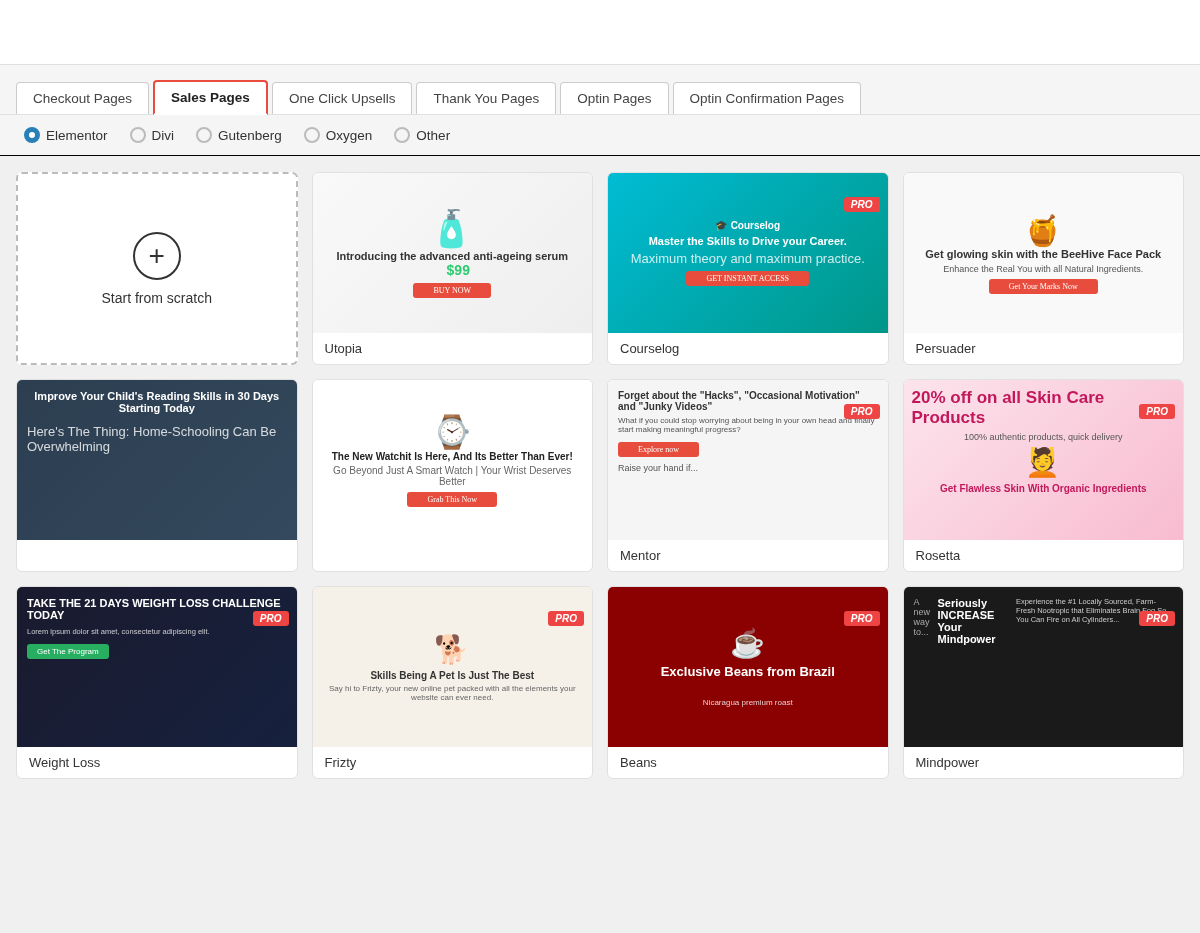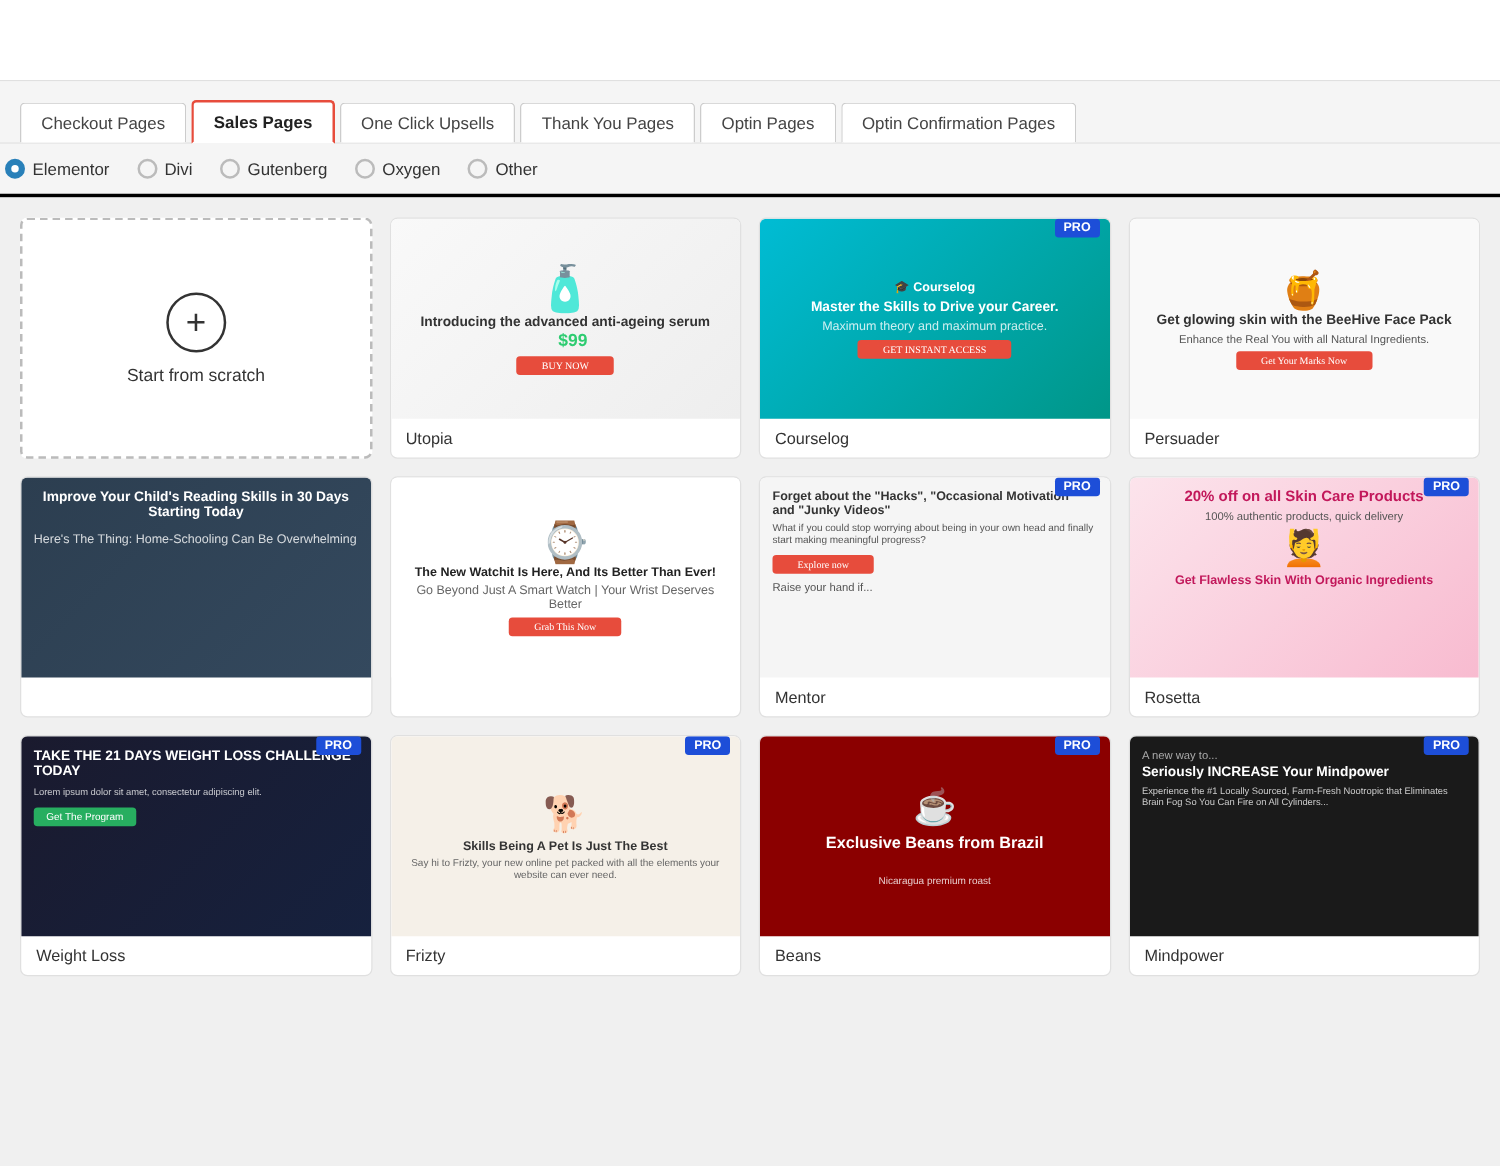--- a/index.html
+++ b/index.html
@@ -48,23 +48,23 @@
       color: #222;
       font-weight: 600;
       border-bottom: 2px solid #fff;
       z-index: 1;
     }
 
     .builder-radio-bar {
       display: flex;
       align-items: center;
       gap: 22px;
-      padding: 12px 4px;
+      padding: 12px 24px;
       background: #f5f5f5;
-      border-bottom: 3px solid #000000;
+      border-bottom: 1px solid #000000;
     }
     .radio-item {
       display: flex; align-items: center; gap: 6px; cursor: pointer;
       font-size: 13.5px; color: #333;
     }
     .radio-circle {
       width: 16px; height: 16px; border-radius: 50%;
       border: 2px solid #bbb;
       display: flex; align-items: center; justify-content: center;
     }
@@ -115,46 +115,46 @@
     }
     .scratch-label { font-size: 14px; color: #333; font-weight: 500; }
 
     .card-thumb {
       width: 100%; height: 160px;
       overflow: hidden; position: relative;
       background: #e8e8e8;
     }
 
     .pro-badge {
-      position: absolute; top: 0; right: 8px;
-      background: #1d4ed8; color: #fff;
+      position: absolute; top: 24px; right: 8px;
+      background: #ef4444; color: #fff;
       font-size: 10px; font-weight: 700;
-      padding: 2px 7px; border-radius: 3px;
+      padding: 2px 7px; border-radius: 3px; font-style: italic;
     }
 
     .card-name {
       padding: 8px 12px;
       font-size: 13px; font-weight: 500; color: #333;
     }
 
     
     .thumb-utopia { background: linear-gradient(135deg, #f9f9f9 0%, #eee 100%); display: flex; align-items: center; justify-content: center; flex-direction: column; padding: 10px; }
     .thumb-courselog { background: linear-gradient(135deg, #00bcd4 0%, #009688 100%); display: flex; flex-direction: column; align-items: center; justify-content: center; color: #fff; text-align: center; padding: 8px; }
     .thumb-persuader { background: #f9f9f9; display: flex; flex-direction: column; align-items: center; justify-content: center; padding: 8px; }
     .thumb-magnetic { background: linear-gradient(135deg, #2c3e50 0%, #34495e 100%); display: flex; flex-direction: column; align-items: flex-start; justify-content: flex-start; color: #fff; padding: 10px; }
     .thumb-presenter { background: #fff; display: flex; flex-direction: column; align-items: center; justify-content: center; padding: 8px; }
     .thumb-mentor { background: #f5f5f5; display: flex; flex-direction: column; align-items: flex-start; padding: 10px; }
     .thumb-rosetta { background: linear-gradient(135deg, #fce4ec 0%, #f8bbd0 100%); display: flex; flex-direction: column; align-items: center; padding: 8px; }
     .thumb-weightloss { background: linear-gradient(135deg, #1a1a2e 0%, #16213e 100%); color: #fff; display: flex; flex-direction: column; align-items: flex-start; padding: 10px; }
     .thumb-frizty { background: #f5f0e8; display: flex; flex-direction: column; align-items: center; justify-content: center; padding: 8px; }
     .thumb-beans { background: #8b0000; display: flex; flex-direction: column; align-items: center; justify-content: center; padding: 8px; }
-    .thumb-mindpower { background: #1a1a1a; color: #fff; display: flex; flex-direction: column; align-items: flex-start; padding: 10px; }
+    .thumb-mindpower { background: #1a1a1a; color: #fff; display: flex; flex-direction: row; align-items: flex-start; padding: 10px; justify-content: flex-end; }
 
     .thumb-text-lg { font-size: 11px; font-weight: 700; color: #fff; text-align: center; margin-bottom: 4px; }
-    .thumb-text-sm { font-size: 10px; color: rgba(255,255,255,0.8); text-align: right; }
+    .thumb-text-sm { font-size: 13px; color: rgba(255,255,255,0.8); text-align: left; }
     .thumb-text-dark-lg { font-size: 11px; font-weight: 700; color: #333; }
     .thumb-bottle { font-size: 36px; }
     .thumb-btn { background: #e74c3c; color: #fff; font-size: 8px; padding: 3px 20px; border-radius: 3px; margin-top: 5px; font-family: Liberation Serif, serif; }
     .thumb-btn-green { background: #27ae60; color: #fff; font-size: 8px; padding: 3px 10px; border-radius: 3px; margin-top: 5px; }
     .thumb-watch { font-size: 32px; }
     .thumb-heading { font-size: 10px; font-weight: 700; color: #222; text-align: center; margin-bottom: 3px; }
     .thumb-subtext { font-size: 10px; color: #666; text-align: center; }
     .thumb-price { font-size: 14px; font-weight: 700; color: #2ecc71; margin-left: 12px; }
     .thumb-face { font-size: 30px; }
     .thumb-natural { font-size: 9px; color: #555; text-align: center; margin-top: 4px; }
@@ -274,21 +274,21 @@
         <div class="thumb-btn" style="margin-top:8px;">Explore now</div>
         <div style="font-size:9px;color:#555;margin-top:6px;">Raise your hand if...</div>
       </div>
       <span class="pro-badge">PRO</span>
     </div>
     <div class="card-name">Mentor</div>
   </div>
       <div class="template-card">
     <div style="position:relative;">
       <div class="card-thumb thumb-rosetta">
-        <div style="font-size:12px;font-weight:700;color:#c2185b;margin-bottom:4px;">20% off on all Skin Care Products</div>
+        <div style="font-size:17px;font-weight:700;color:#c2185b;margin-bottom:4px;">20% off on all Skin Care Products</div>
         <div style="font-size:9px;color:#555;text-align:center;">100% authentic products, quick delivery</div>
         <div style="font-size:28px;margin-top:4px;">💆</div>
         <div style="font-size:10px;font-weight:700;color:#c2185b;margin-top:4px;">Get Flawless Skin With Organic Ingredients</div>
       </div>
       <span class="pro-badge">PRO</span>
     </div>
     <div class="card-name">Rosetta</div>
   </div>
       <div class="template-card">
     <div style="position:relative;">

